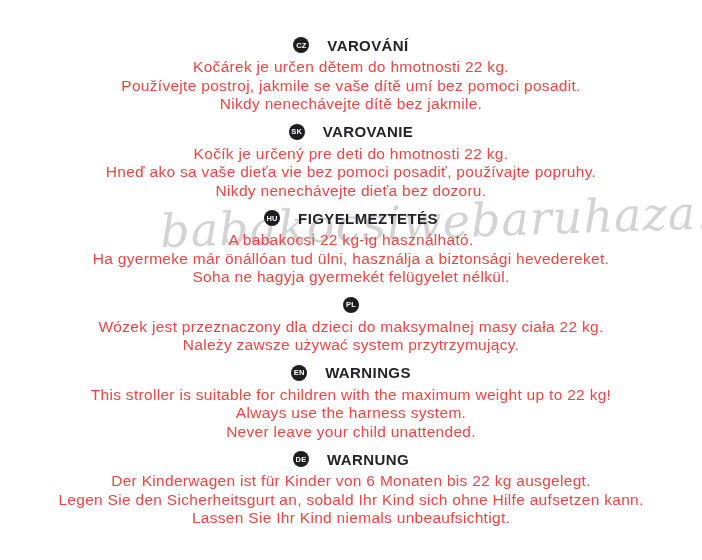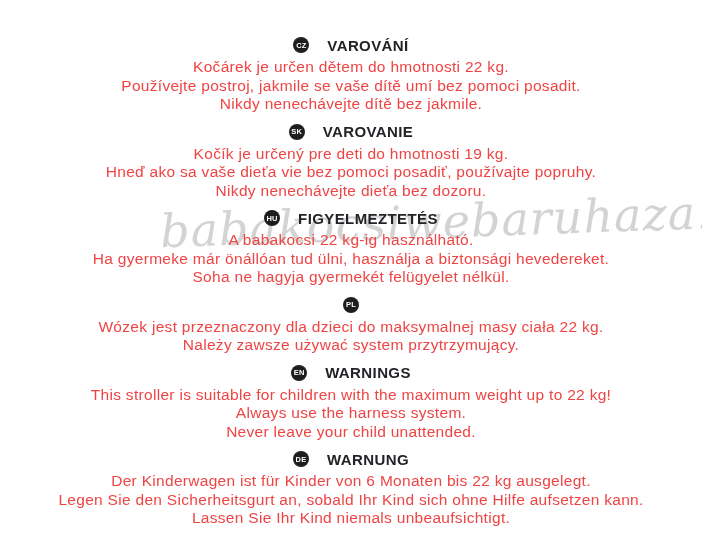--- a/index.html
+++ b/index.html
@@ -96,21 +96,21 @@
     <div class="warning-line">Kočárek je určen dětem do hmotnosti 22 kg.</div>
     <div class="warning-line">Používejte postroj, jakmile se vaše dítě umí bez pomoci posadit.</div>
     <div class="warning-line">Nikdy nenechávejte dítě bez jakmile.</div>
   </div>
 
   <div class="section">
     <div class="section-header">
       <span class="lang-badge">SK</span>
       <span class="section-title">VAROVANIE</span>
     </div>
-    <div class="warning-line">Kočík je určený pre deti do hmotnosti 19 kg.</div>
+    <div class="warning-line">Kočík je určený pre deti do hmotnosti 22 kg.</div>
     <div class="warning-line">Hneď ako sa vaše dieťa vie bez pomoci posadiť, používajte popruhy.</div>
     <div class="warning-line">Nikdy nenechávejte dieťa bez dozoru.</div>
   </div>
 
   <div class="section">
     <div class="section-header">
       <span class="lang-badge">HU</span>
       <span class="section-title">FIGYELMEZTETÉS</span>
     </div>
     <div class="warning-line">A babakocsi 22 kg-ig használható.</div>

